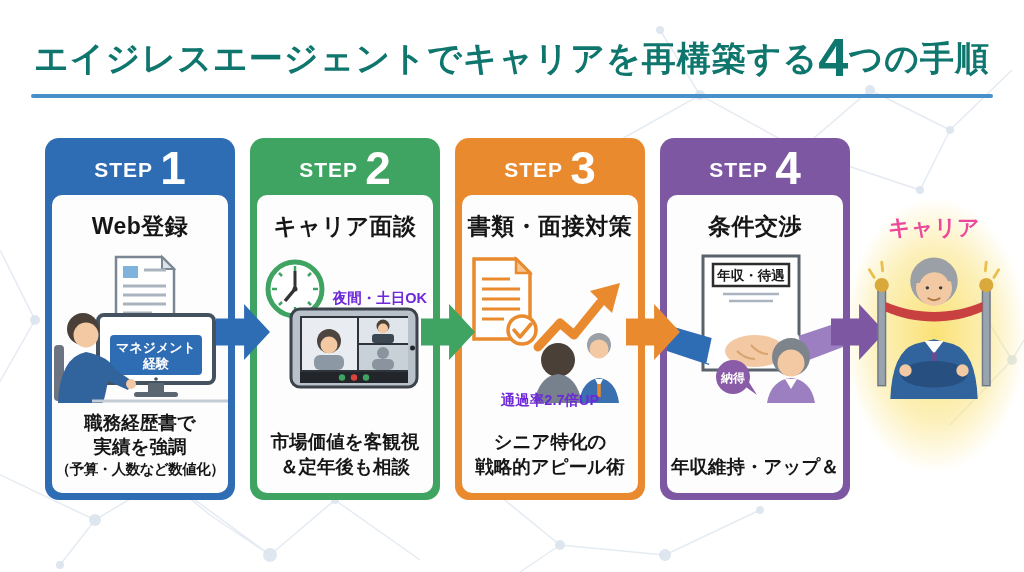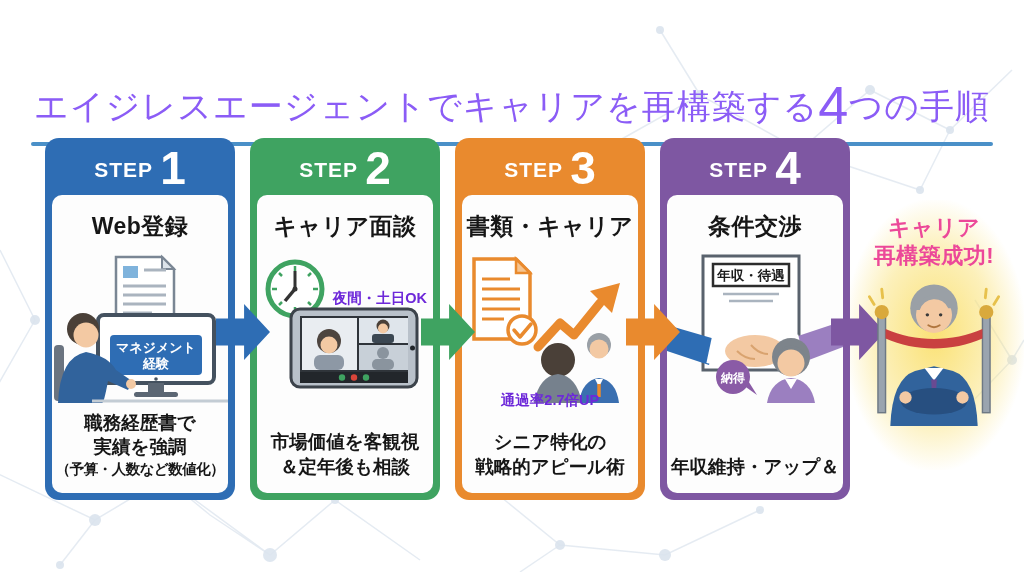--- a/index.html
+++ b/index.html
@@ -9,22 +9,22 @@
     background:#ffffff;
     font-family:"Liberation Sans","DejaVu Sans",sans-serif;
     color:#1b1b1b;
   }
   
   .bg-net { position:absolute; inset:0; z-index:0; }
 
   
   .title-wrap { position:relative; z-index:2; text-align:center; padding-top:28px; }
   .main-title {
-    font-size:34px; font-weight:400; letter-spacing:1px; color:#8b5cf6;
-    line-height:1.1; white-space:nowrap;margin-top:48px;
+    font-size:34px; font-weight:700; letter-spacing:1px; color:#0f766e;
+    line-height:1.1; white-space:nowrap;
   }
   .main-title .big-num { font-size:54px; vertical-align:-6px; letter-spacing:0; }
   .title-underline {
     width:962px; height:4px; margin:7px auto 0; border-radius:2px;
     background:#4a90c8;
   }
 
   
   .flow { position:absolute; left:45px; top:138px; width:810px; height:390px; z-index:2; }
   .card {
@@ -223,21 +223,21 @@
       </div>
     </div>
   </div>
 
   <div class="card card-3">
     <div class="card-header">
       <span class="step-word">STEP</span>
       <span class="step-num">3</span>
     </div>
     <div class="card-body">
-      <div class="card-title">書類・キャリア</div>
+      <div class="card-title">書類・面接対策</div>
       <div class="illus">
         <svg viewBox="0 0 176 150">
 
           <g>
             <path d="M12 6 h42 l14 14 v66 h-56 z" fill="#ffffff" stroke="#e98a2e" stroke-width="3.5"></path>
             <path d="M54 6 l14 14 h-14 z" fill="#f5c490" stroke="#e98a2e" stroke-width="2.5"></path>
             <g stroke="#e98a2e" stroke-width="3">
               <line x1="20" y1="26" x2="48" y2="26"></line>
               <line x1="20" y1="36" x2="58" y2="36"></line>
               <line x1="20" y1="46" x2="58" y2="46"></line>
@@ -323,21 +323,20 @@
   <div class="flow-arrow arrow-1"></div>
   <div class="flow-arrow arrow-2"></div>
   <div class="flow-arrow arrow-3"></div>
   <div class="flow-arrow arrow-4"></div>
 </div>
 
 <div class="goal-glow"></div>
 <div class="goal">
   <div class="goal-text">
     <div>キャリア</div>
-    <div>再構築成功!</div>
   </div>
   <div class="goal-illus">
     <svg viewBox="0 0 160 160">
 
       <g stroke="#e7c14c" stroke-width="3" stroke-linecap="round">
         <line x1="12" y1="24" x2="17" y2="32"></line>
           <line x1="25" y1="16" x2="26" y2="25"></line>
         <line x1="148" y1="24" x2="143" y2="32"></line>
           <line x1="135" y1="16" x2="134" y2="25"></line>
       </g>

